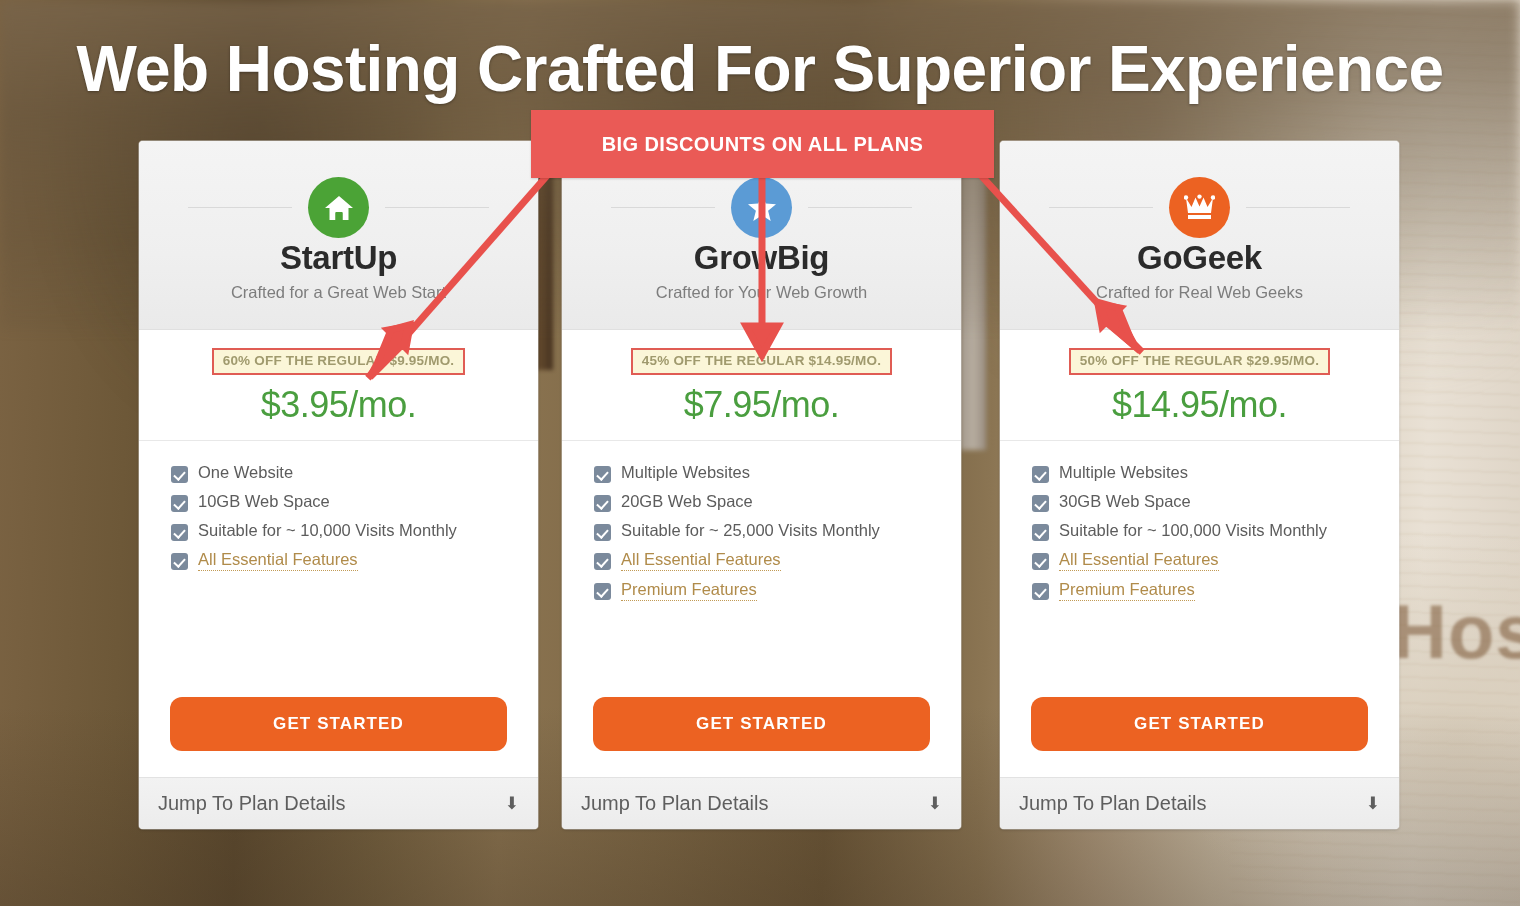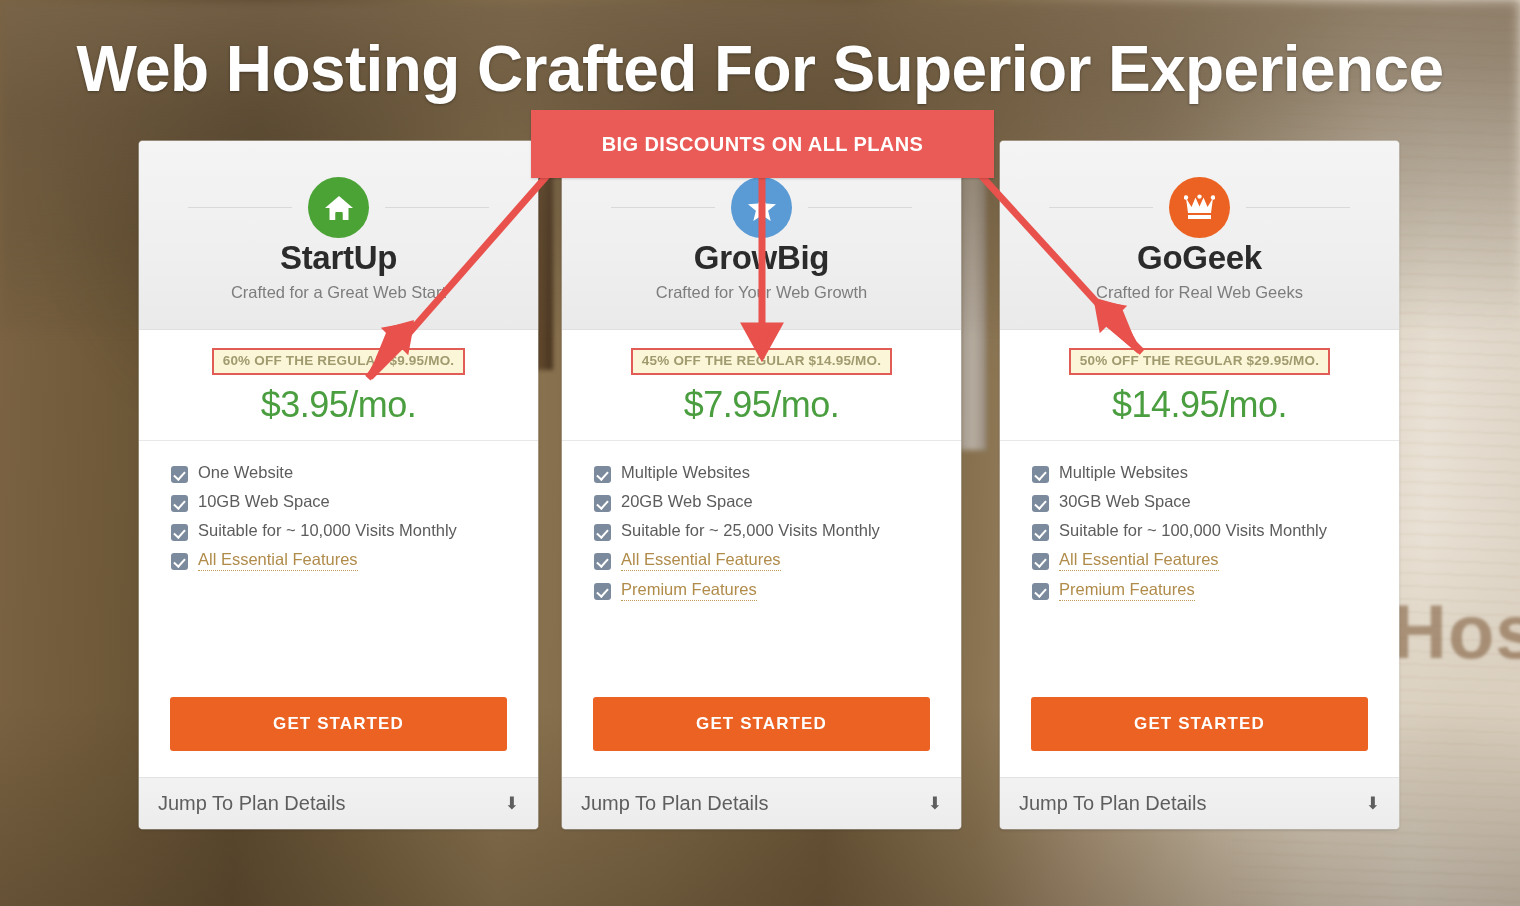--- a/index.html
+++ b/index.html
@@ -206,21 +206,21 @@
     border-bottom: 1px dotted #c19a55;
     padding-bottom: 1px;
     cursor: pointer;
   }
 
   .cta-wrap { padding: 0 31px 26px; flex: 0 0 auto; }
   .cta {
     display:block; width:100%;
     background:#ec6222;
     color:#fff;
-    border:none; border-radius: 3px;
+    border:none; border-radius: 12px;
     height: 54px;
     font-size: 17px; font-weight: 700;
     letter-spacing: 1.1px;
     cursor:pointer;
     font-family: "Liberation Sans", sans-serif;
   }
 
   .card-foot {
     height: 52px;
     flex: 0 0 auto;

